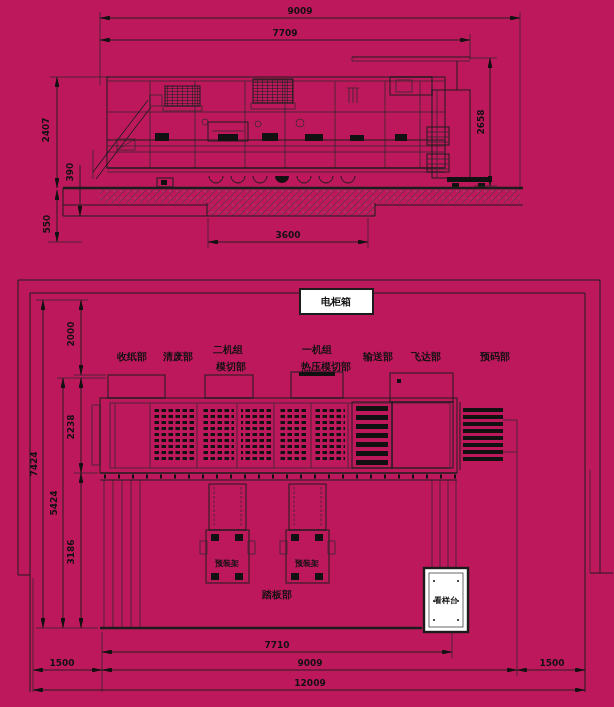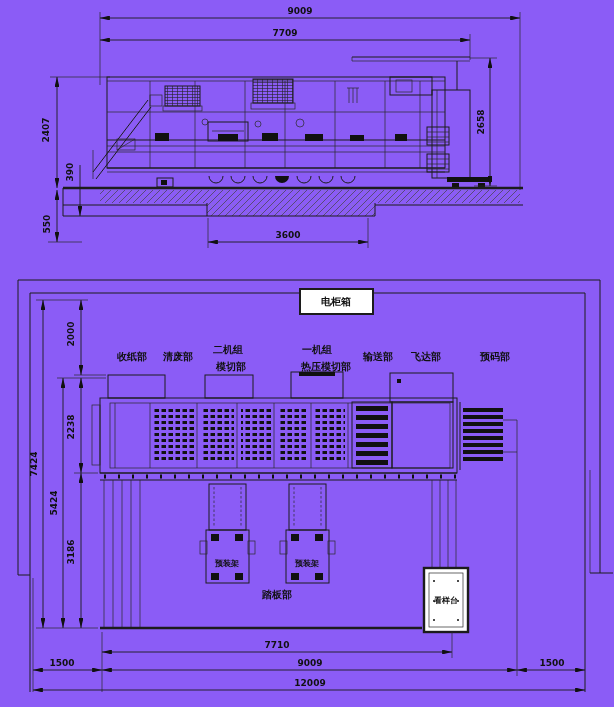--- a/index.html
+++ b/index.html
@@ -1,16 +1,16 @@
 <!DOCTYPE html>
 <html><head>
 <meta charset="utf-8">
 <style>
   html,body{margin:0;padding:0;background:#ffffff;}
-  .stage{position:relative;width:614px;height:707px;background:#8b5cf6;overflow:hidden;
+  .stage{position:relative;width:614px;height:707px;background:#be185d;overflow:hidden;
          font-family:"DejaVu Sans",sans-serif;}
   svg{display:block;}
   svg text{fill:#111;font-family:"DejaVu Sans",sans-serif;font-weight:700;}
   .dim{font-size:9px;}
   .lbl{font-size:10px;}
   .lbl-sm{font-size:8px;}
   .ln{stroke:#1c1c1c;stroke-width:1;fill:none;}
   .ln-thick{stroke:#1c1c1c;stroke-width:2.4;fill:none;}
   .ln-thin{stroke:#2a2a2a;stroke-width:.7;fill:none;}
   .dimln{stroke:#1c1c1c;stroke-width:.9;fill:none;}

